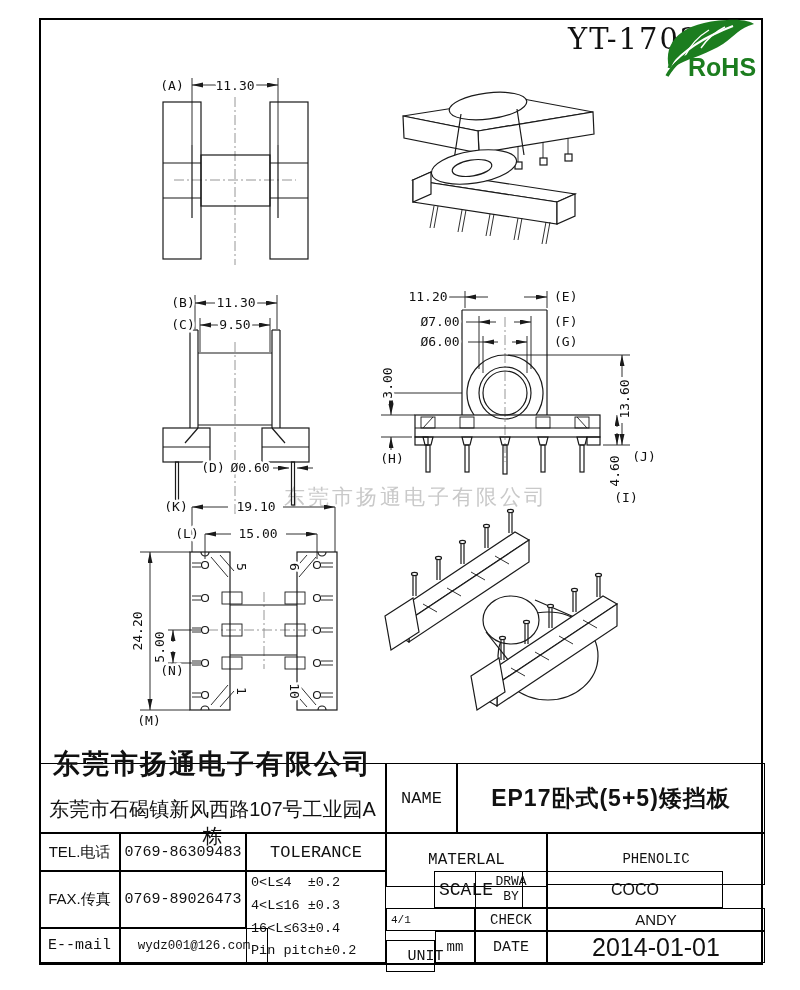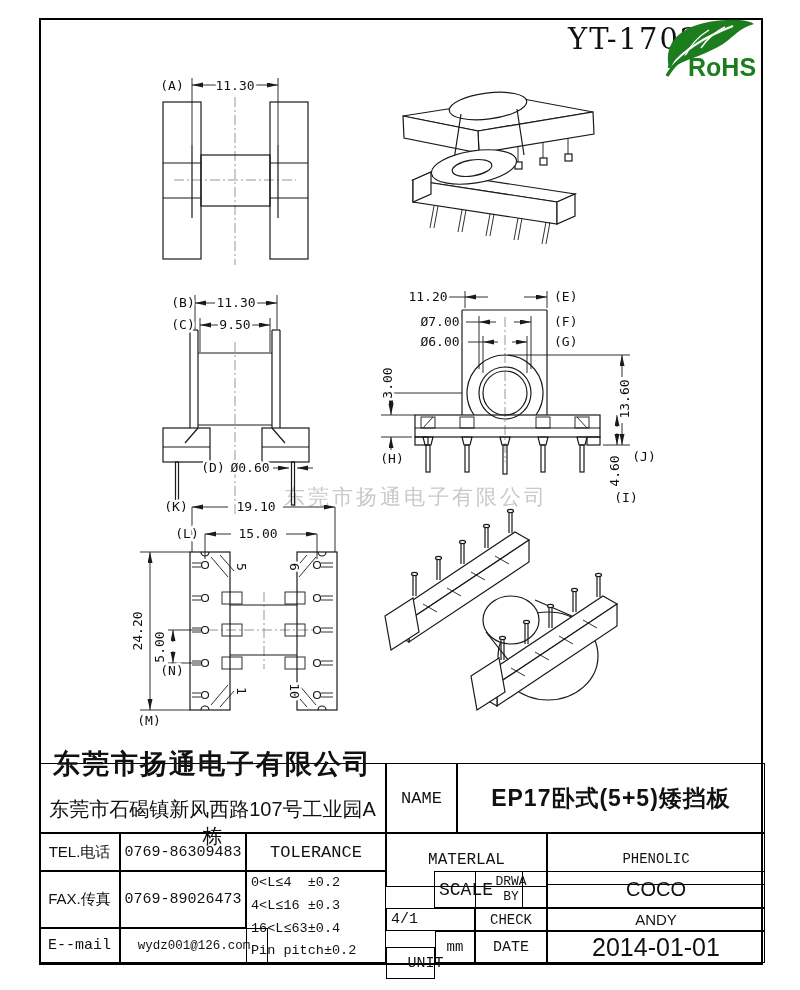--- a/index.html
+++ b/index.html
@@ -434,33 +434,33 @@
       <span>wydz001@126.com</span>
     </div>
 
     <div class="cell mono" style="left:347px;top:108px;width:89px;height:37px;font-size:18px;align-items:flex-start;padding-left:4px;justify-content:center;margin-left:48px;">
       <span>SCALE</span>
     </div>
     <div class="cell mono" style="left:436px;top:108px;width:72px;height:37px;font-size:13px;line-height:1.1;">
       <span>DRWA</span>
       <span>BY</span>
     </div>
-    <div class="cell" style="left:508px;top:108px;width:218px;height:37px;font-size:20px;">
+    <div class="cell" style="left:508px;top:108px;width:176px;height:37px;font-size:16px;">
       <span>COCO</span>
     </div>
-    <div class="cell mono" style="left:347px;top:145px;width:89px;height:23px;font-size:15px;align-items:flex-start;padding-left:4px;justify-content:center;">
+    <div class="cell mono" style="left:347px;top:145px;width:89px;height:23px;font-size:11px;align-items:flex-start;padding-left:4px;justify-content:center;">
       <span>4/1</span>
     </div>
     <div class="cell mono" style="left:436px;top:145px;width:72px;height:23px;font-size:14px;">
       <span>CHECK</span>
     </div>
     <div class="cell" style="left:508px;top:145px;width:218px;height:23px;font-size:15px;">
       <span>ANDY</span>
     </div>
-    <div class="cell mono" style="left:347px;top:184px;width:49px;height:32px;font-size:15px;padding-left:30px;">
+    <div class="cell mono" style="left:347px;top:177px;width:49px;height:32px;font-size:15px;padding-left:30px;">
       <span>UNIT</span>
     </div>
     <div class="cell mono" style="left:396px;top:168px;width:40px;height:32px;font-size:14px;">
       <span>mm</span>
     </div>
     <div class="cell mono" style="left:436px;top:168px;width:72px;height:32px;font-size:15px;">
       <span>DATE</span>
     </div>
     <div class="cell" style="left:508px;top:168px;width:218px;height:32px;">
       <span class="date-big">2014-01-01</span>

